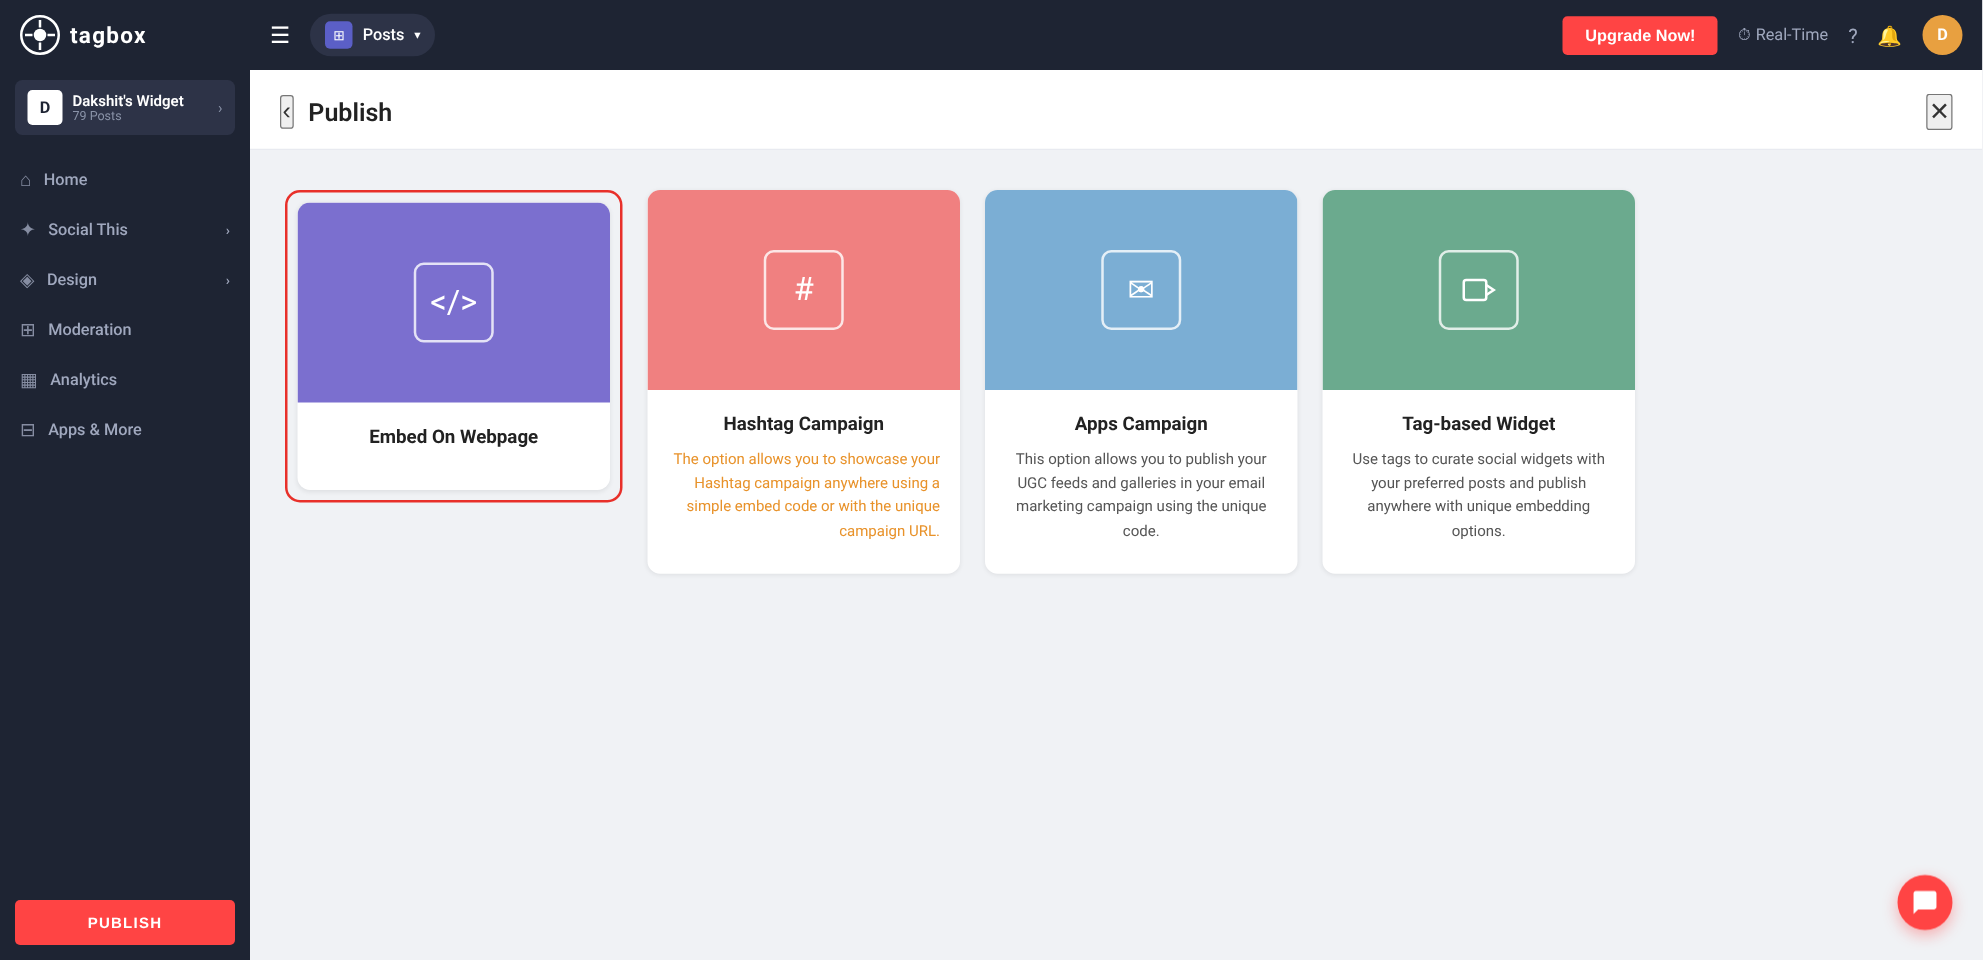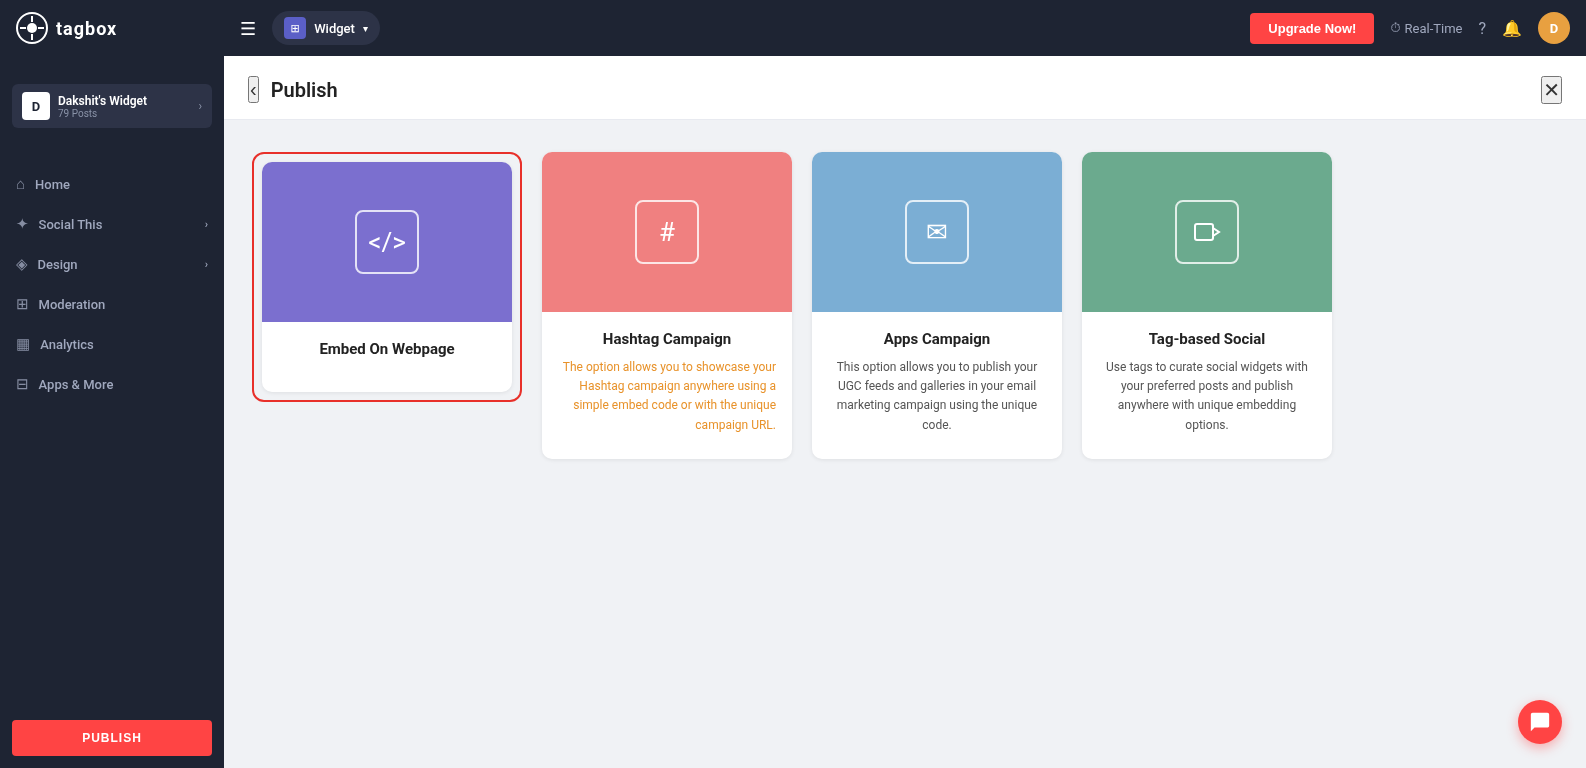--- a/index.html
+++ b/index.html
@@ -1,27 +1,26 @@
 <!DOCTYPE html>
 <html><head>
   <meta charset="utf-8">
   <style>
     * { box-sizing: border-box; margin: 0; padding: 0; }
     body { font-family: -apple-system, BlinkMacSystemFont, 'Segoe UI', Roboto, sans-serif; display: flex; height: 768px; overflow: hidden; background: #f0f2f5; }
 
     
     .sidebar {
-      width: 224px;
+      width: 200px;
       background: #1e2433;
       color: #fff;
       display: flex;
       flex-direction: column;
       flex-shrink: 0;
       height: 100%;
-      gap: 20px;
     }
 
     .sidebar-logo {
       padding: 16px;
       display: flex;
       align-items: center;
       gap: 8px;
       height: 56px;
     }
 
@@ -387,21 +386,21 @@
     <button class="btn-publish">PUBLISH</button>
   </div>
 </aside>
 
 <div class="main">
 
   <header class="topbar">
     <span class="topbar-menu-icon">☰</span>
     <div class="widget-type-selector">
       <div class="widget-type-icon">⊞</div>
-      <span>Widget</span>
+      <span>Posts</span>
       <span style="font-size:10px;">▾</span>
     </div>
     <div class="topbar-spacer"></div>
     <button class="btn-upgrade">Upgrade Now!</button>
     <div class="topbar-actions">
       <div class="topbar-action-item">
         <span>⏱</span>
         <span>Real-Time</span>
       </div>
       <span style="cursor:pointer; font-size:16px;">?</span>
@@ -454,21 +453,21 @@
       <div class="card">
         <div class="card-header color-green">
           <div class="card-header-icon">
             <svg width="28" height="28" viewBox="0 0 28 28" fill="none" xmlns="http://www.w3.org/2000/svg">
               <rect x="2" y="6" width="18" height="16" rx="2" stroke="white" stroke-width="2" fill="none"></rect>
               <path d="M20 10 L26 14 L20 18" stroke="white" stroke-width="2" fill="none"></path>
             </svg>
           </div>
         </div>
         <div class="card-body">
-          <div class="card-title">Tag-based Social</div>
+          <div class="card-title">Tag-based Widget</div>
           <div class="card-desc">Use tags to curate social widgets with your preferred posts and publish anywhere with unique embedding options.</div>
         </div>
       </div>
 
     </div>
   </div>
 </div>
 
 <div class="chat-bubble">
   <svg width="22" height="22" viewBox="0 0 24 24" fill="white" xmlns="http://www.w3.org/2000/svg">

